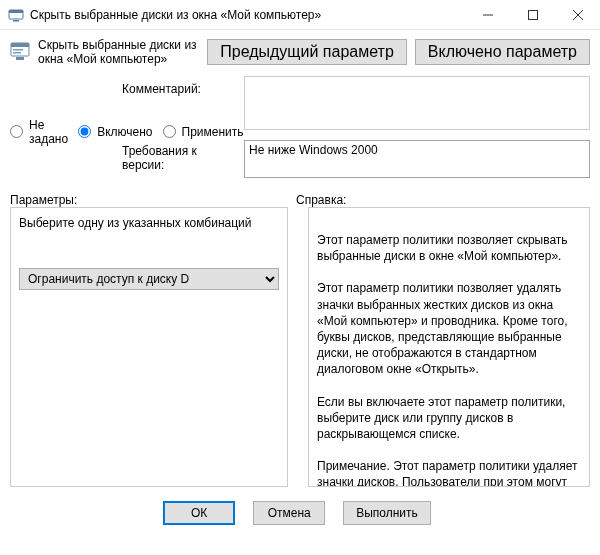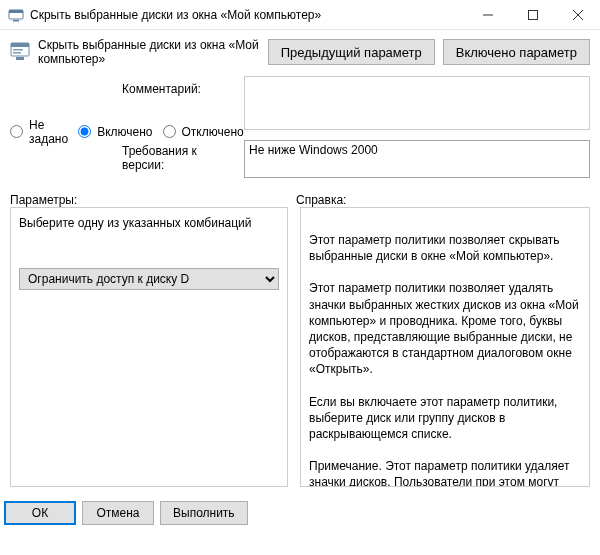--- a/index.html
+++ b/index.html
@@ -54,21 +54,21 @@
   .header-row .hdr-title {
     flex: 1;
     font-size: 12px;
   }
   .nav-btn {
     height: 26px;
     padding: 0 12px;
     background: #e1e1e1;
     border: 1px solid #adadad;
     font-family: inherit;
-    font-size: 13px;
+    font-size: 16px;
     cursor: pointer;
   }
 
   
   .body {
     padding: 0 10px 6px 10px;
   }
   .upper {
     display: grid;
     grid-template-columns: 108px 118px 1fr;
@@ -114,21 +114,21 @@
   .section-labels {
     display: flex;
     margin-top: 12px;
     margin-bottom: 0;
   }
   .section-labels .left { width: 278px; }
   .section-labels .right { flex: 1; padding-left: 8px; }
 
   .panels {
     display: flex;
-    gap: 12px;
+    gap: 20px;
     height: 280px;
   }
   .panel {
     border: 1px solid #c7cdd1;
     background: #fff;
     padding: 8px;
   }
   .panel-left {
     width: 278px;
     display: flex;
@@ -149,22 +149,22 @@
     flex: 1;
     overflow-y: scroll;
     line-height: 1.35;
     font-size: 12px;
   }
   .panel-right p { margin: 16px 0 10px 0; }
 
   
   .footer {
     display: flex;
-    justify-content: flex-start;
-    gap: 6px;
+    justify-content: center;
+    gap: 18px;
     padding: 8px 10px 10px 4px;
   }
   .foot-btn {
     height: 24px;
     min-width: 72px;
     padding: 0 12px;
     background: #e1e1e1;
     border: 1px solid #adadad;
     font-family: inherit; font-size: 12px;
     cursor: pointer;
@@ -235,21 +235,21 @@
       <label class="radio-item">
         <input type="radio" name="st" style="">
         <span>Не задано</span>
       </label>
       <label class="radio-item">
         <input type="radio" name="st" checked="" style="">
         <span>Включено</span>
       </label>
       <label class="radio-item">
         <input type="radio" name="st" style="">
-        <span>Отключено</span>
+        <span>Применить</span>
       </label>
     </div>
 
     <div class="lbl-comment">Комментарий:</div>
     <textarea class="txt-comment" style=""></textarea>
 
     <div class="lbl-req">Требования к версии:</div>
     <div class="txt-req-wrap">
       <textarea class="txt-req" readonly="" style="">Не ниже Windows 2000</textarea>
     </div>

